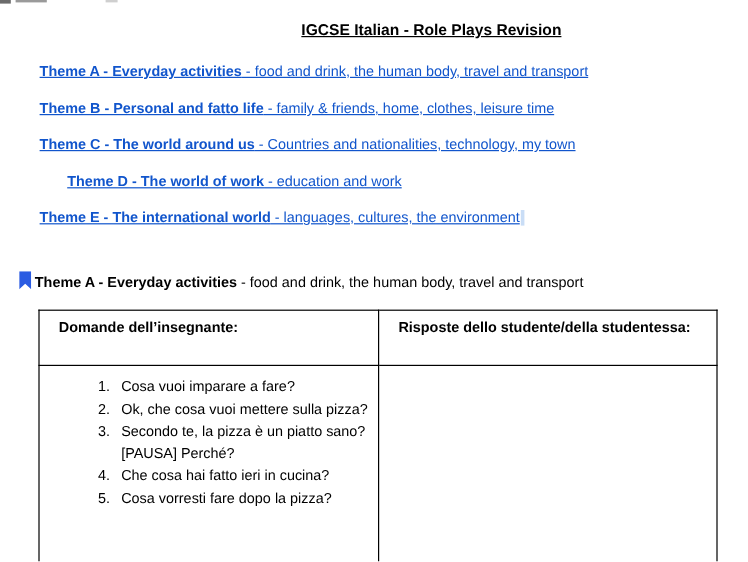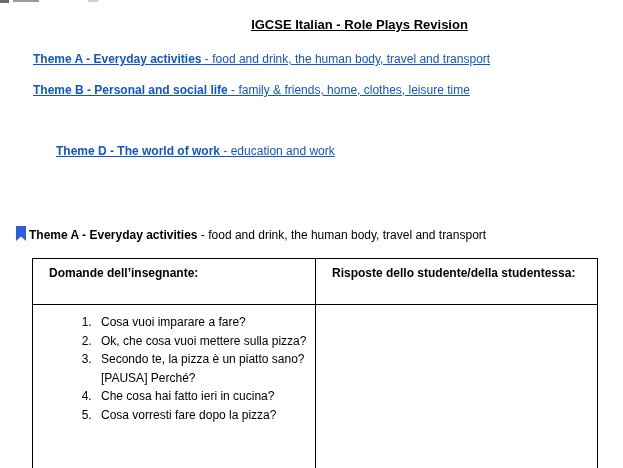--- a/index.html
+++ b/index.html
@@ -102,24 +102,30 @@
   <div class="artifact" id="artifact-1"></div>
   <div class="artifact" id="artifact-2"></div>
   <div class="artifact" id="artifact-3"></div>
 
   <div id="doc-title">IGCSE Italian - Role Plays Revision</div>
 
   <div class="theme-link" id="theme-link-a">
     <a><span class="b">Theme A - Everyday activities</span><span> - food and drink, the human body, travel and transport</span></a>
   </div>
   <div class="theme-link" id="theme-link-b">
-    <a><span class="b">Theme B - Personal and social life</span><span> - family &amp; friends, home, clothes, leisure time</span></a>
+    <a><span class="b">Theme B - Personal and fatto life</span><span> - family &amp; friends, home, clothes, leisure time</span></a>
+  </div>
+  <div class="theme-link" id="theme-link-c">
+    <a><span class="b">Theme C - The world around us</span><span> - Countries and nationalities, technology, my town</span></a>
   </div>
   <div class="theme-link" id="theme-link-d">
     <a><span class="b">Theme D - The world of work</span><span> - education and work</span></a>
+  </div>
+  <div class="theme-link" id="theme-link-e">
+    <a><span class="b">Theme E - The international world</span><span> - languages, cultures, the environment</span></a><span id="cursor-artifact"></span>
   </div>
 
   <div id="bookmark-heading">
     <span id="bookmark-icon"><svg width="10" height="16" viewBox="0 0 10 16">
           <path d="M0 0 H10 V15 L5 10.5 L0 15 Z" fill="#2b5ce2"></path>
         </svg></span><span class="b">Theme A - Everyday activities</span><span> - food and drink, the human body, travel and transport</span>
   </div>
 
   <table id="roleplay-table">
     <colgroup>

